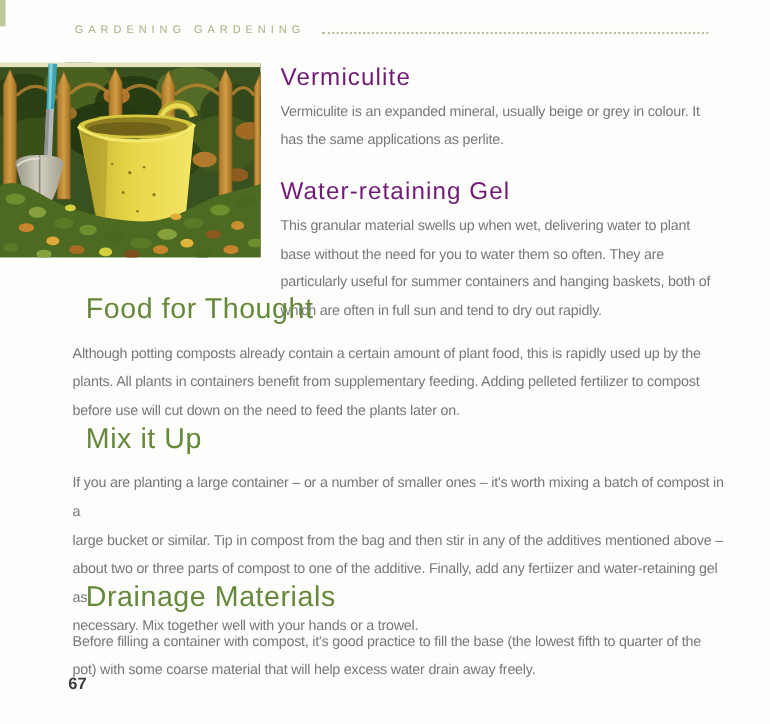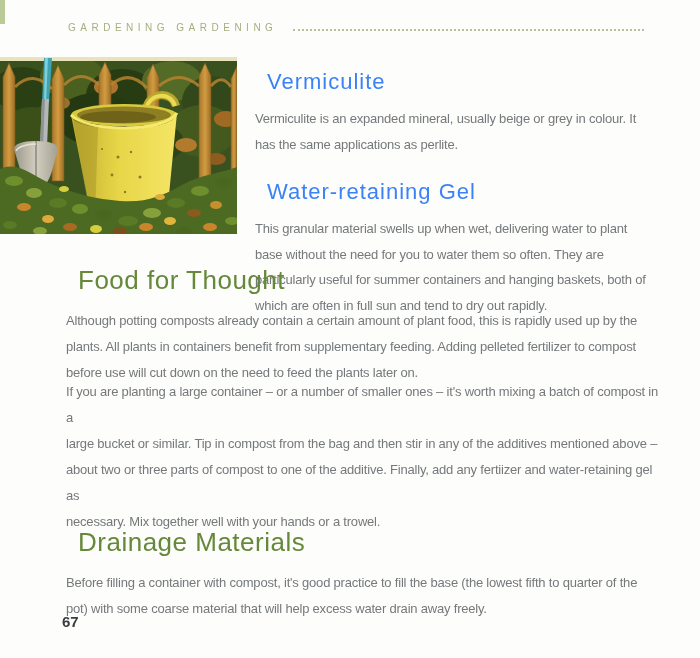--- a/index.html
+++ b/index.html
@@ -8,21 +8,21 @@
     background:#fdfdfb;
     font-family:"Liberation Sans", sans-serif;
   }
   .corner-mark{position:absolute;left:0;top:0;width:5px;height:24px;background:#bcca9a;}
   .header{position:absolute;left:68px;top:20px;right:56px;display:flex;align-items:flex-start;gap:16px;}
   .header-title{font-size:10px;letter-spacing:4.5px;color:#a6ae80;font-weight:400;white-space:nowrap;padding-top:2px;}
   .header-dots{flex:1;border-bottom:2px dotted #b9bf9e;height:9px;}
   .photo{position:absolute;left:0;top:57px;width:237px;height:177px;}
   .photo svg{display:block;width:237px;height:177px;}
   .col-right{position:absolute;left:255px;top:57px;width:420px;}
-  h2.green{font-size:22px;color:#3b82f6;font-weight:400;margin:12px;line-height:25px;letter-spacing:1px;}
+  h2.green{font-size:22px;color:#701a75;font-weight:400;margin:0;line-height:25px;letter-spacing:1px;}
   .col-right p{font-size:13px;letter-spacing:-0.2px;color:#75797c;line-height:25.5px;margin:6px 0 0;white-space:pre-line;}
   .sec-water{margin-top:22px;}
   .main-sec{position:absolute;left:66px;width:596px;}
   #sec-food{top:252px;}
   #sec-mix{top:370px;}
   #sec-drainage{top:514px;}
   h1.green{font-size:26px;color:#66883a;font-weight:400;margin:12px;line-height:32px;letter-spacing:0.5px;}
   .main-sec p{font-size:13px;letter-spacing:-0.2px;color:#75797c;line-height:26px;margin:9px 0 0;white-space:pre-line;}
   .page-number{position:absolute;left:62px;top:613px;font-size:15px;font-weight:700;color:#3a3c3d;}
 </style>
@@ -167,20 +167,21 @@
 </div>
 
 <section class="main-sec" id="sec-food">
   <h1 class="green">Food for Thought</h1>
   <p>Although potting composts already contain a certain amount of plant food, this is rapidly used up by the
 plants. All plants in containers benefit from supplementary feeding. Adding pelleted fertilizer to compost
 before use will cut down on the need to feed the plants later on.</p>
 </section>
 
 <section class="main-sec" id="sec-mix">
+  <h1 class="green">Mix it Up</h1>
   <p>If you are planting a large container – or a number of smaller ones – it's worth mixing a batch of compost in a
 large bucket or similar. Tip in compost from the bag and then stir in any of the additives mentioned above –
 about two or three parts of compost to one of the additive. Finally, add any fertiizer and water-retaining gel as
 necessary. Mix together well with your hands or a trowel.</p>
 </section>
 
 <section class="main-sec" id="sec-drainage">
   <h1 class="green">Drainage Materials</h1>
   <p>Before filling a container with compost, it's good practice to fill the base (the lowest fifth to quarter of the
 pot) with some coarse material that will help excess water drain away freely.</p>

